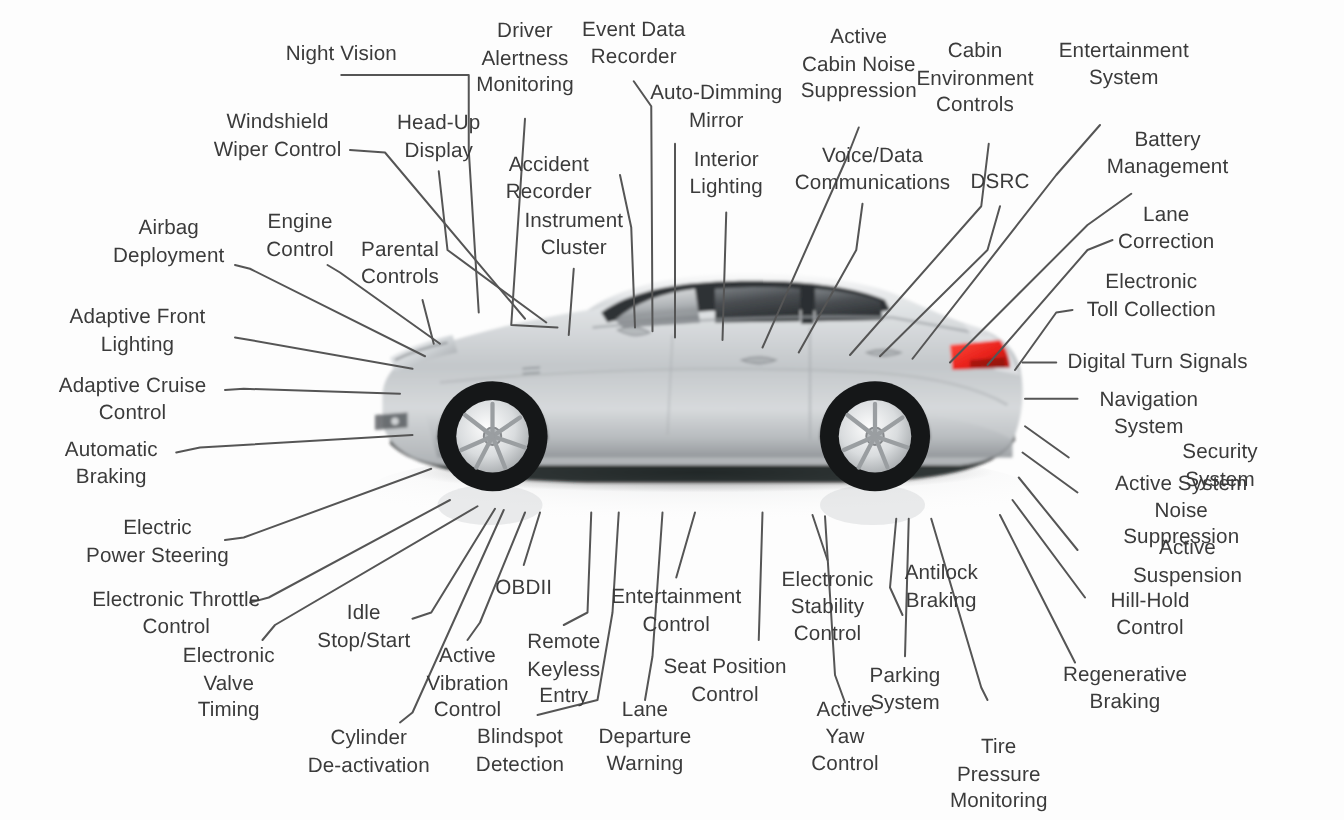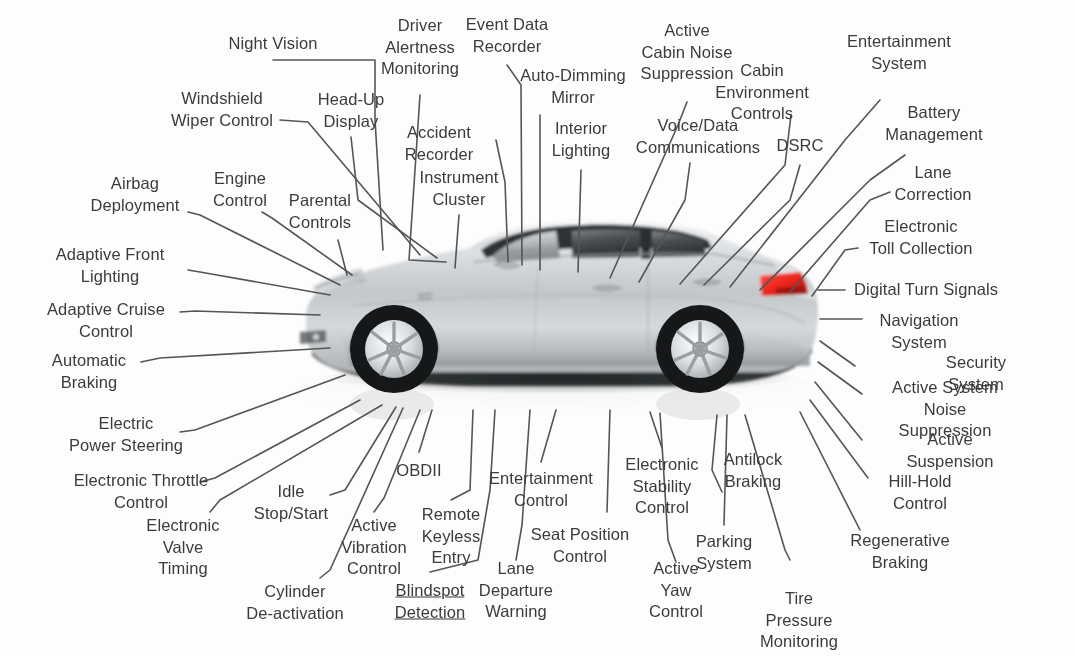--- a/index.html
+++ b/index.html
@@ -279,21 +279,21 @@
 Cluster</div>
       <div class="lbl" style="left: 573px; top: 86px;">Auto-Dimming
 Mirror</div>
       <div class="lbl" style="left: 581px; top: 139px;">Interior
 Lighting</div>
       <div class="lbl" style="left: 687px; top: 52px;">Active
 Cabin Noise
 Suppression</div>
       <div class="lbl" style="left: 698px; top: 136px;">Voice/Data
 Communications</div>
-      <div class="lbl" style="left: 762px; top: 63px; margin-top: 29px;">Cabin
+      <div class="lbl" style="left: 780px; top: 63px;">Cabin
 Environment
 Controls</div>
       <div class="lbl" style="left: 800px; top: 146px;">DSRC</div>
       <div class="lbl" style="left: 899px; top: 52px;">Entertainment
 System</div>
       <div class="lbl" style="left: 934px; top: 123px;">Battery
 Management</div>
       <div class="lbl" style="left: 933px; top: 183px;">Lane
 Correction</div>
       <div class="lbl" style="left: 921px; top: 237px;">Electronic
@@ -322,21 +322,21 @@
       <div class="lbl" style="left: 662px; top: 486px;">Electronic
 Stability
 Control</div>
       <div class="lbl" style="left: 580px; top: 545px;">Seat Position
 Control</div>
       <div class="lbl" style="left: 516px; top: 590px;">Lane
 Departure
 Warning</div>
       <div class="lbl" style="left: 541px; top: 489px;">Entertainment
 Control</div>
-      <div class="lbl" style="left: 430px; top: 601px; text-decoration: underline;">Blindspot
+      <div class="lbl" style="left: 416px; top: 601px;">Blindspot
 Detection</div>
       <div class="lbl" style="left: 451px; top: 536px;">Remote
 Keyless
 Entry</div>
       <div class="lbl" style="left: 419px; top: 471px;">OBDII</div>
       <div class="lbl" style="left: 374px; top: 547px;">Active
 Vibration
 Control</div>
       <div class="lbl" style="left: 295px; top: 602px;">Cylinder
 De-activation</div>

